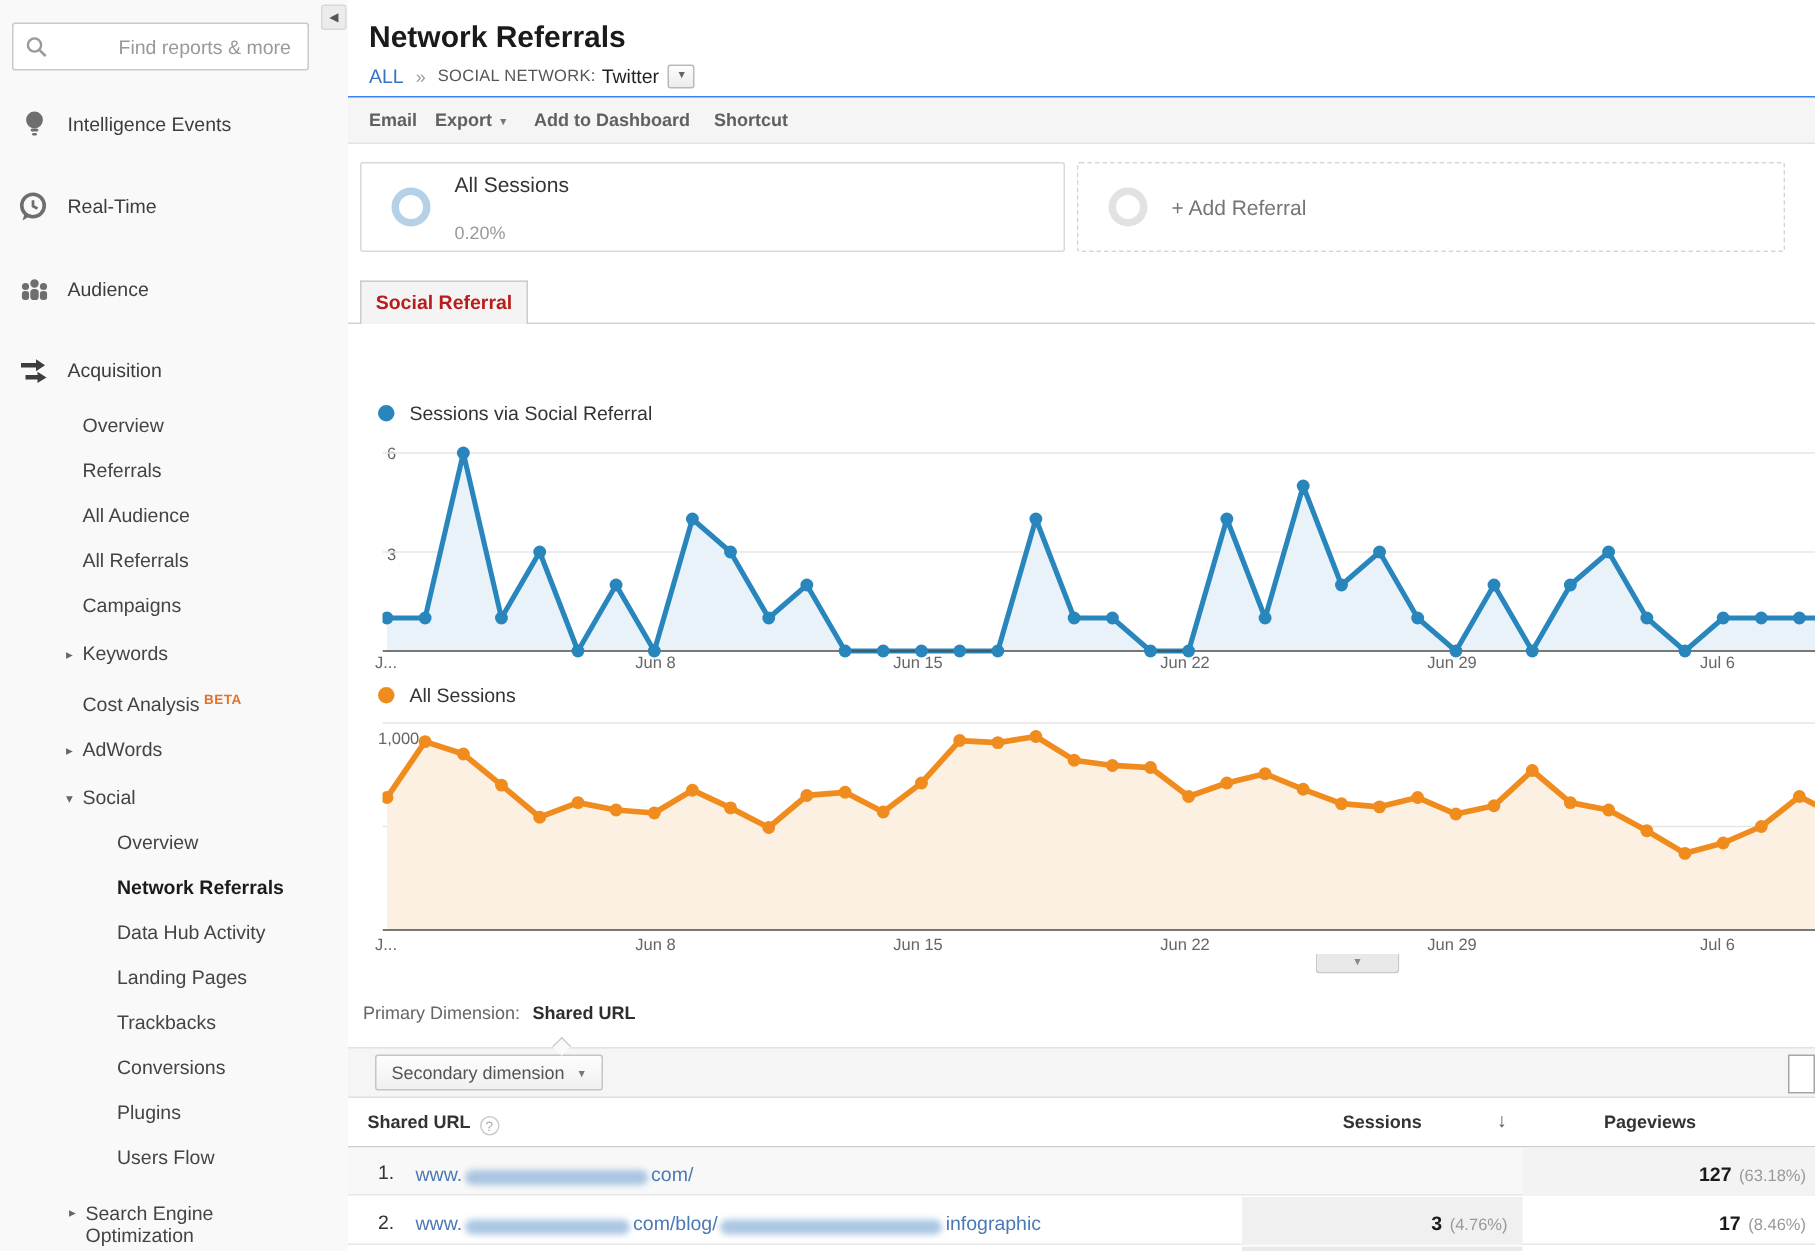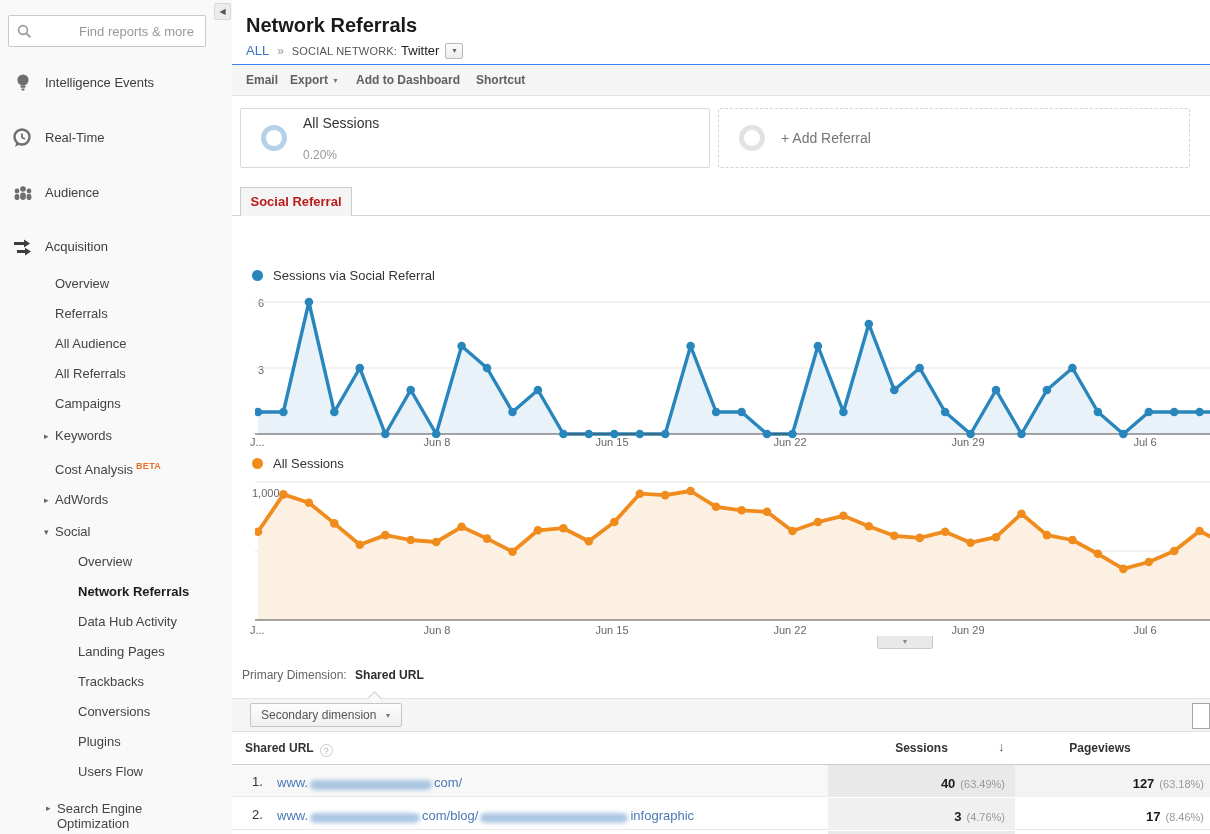--- a/index.html
+++ b/index.html
@@ -338,23 +338,20 @@
     <div class="th-pageviews">Pageviews</div>
   </div>
 
   <div class="trow" id="row-1">
     <div class="rank">1.</div>
     <div class="url">
       <span>www.</span>
         <span class="smudge" style="width:122px"></span>
         <span>com/</span>
     </div>
-    <div class="cell-sess">
-      <span class="num">40</span><span class="pct">(63.49%)</span>
-    </div>
     <div class="cell-page">
       <span class="num">127</span><span class="pct">(63.18%)</span>
     </div>
   </div>
 
   <div class="trow" id="row-2">
     <div class="rank">2.</div>
     <div class="url">
       <span>www.</span>
         <span class="smudge" style="width:110px"></span>

